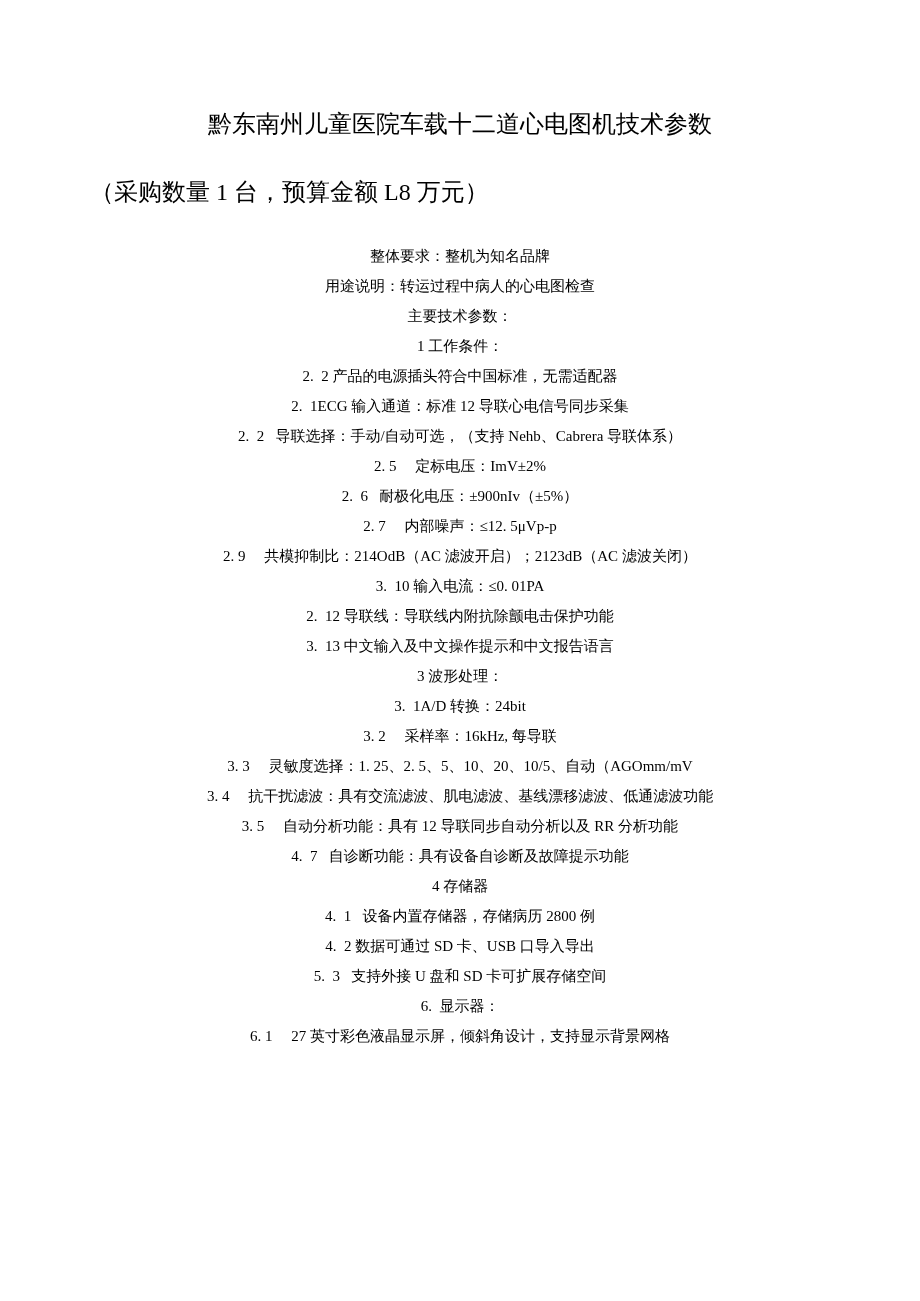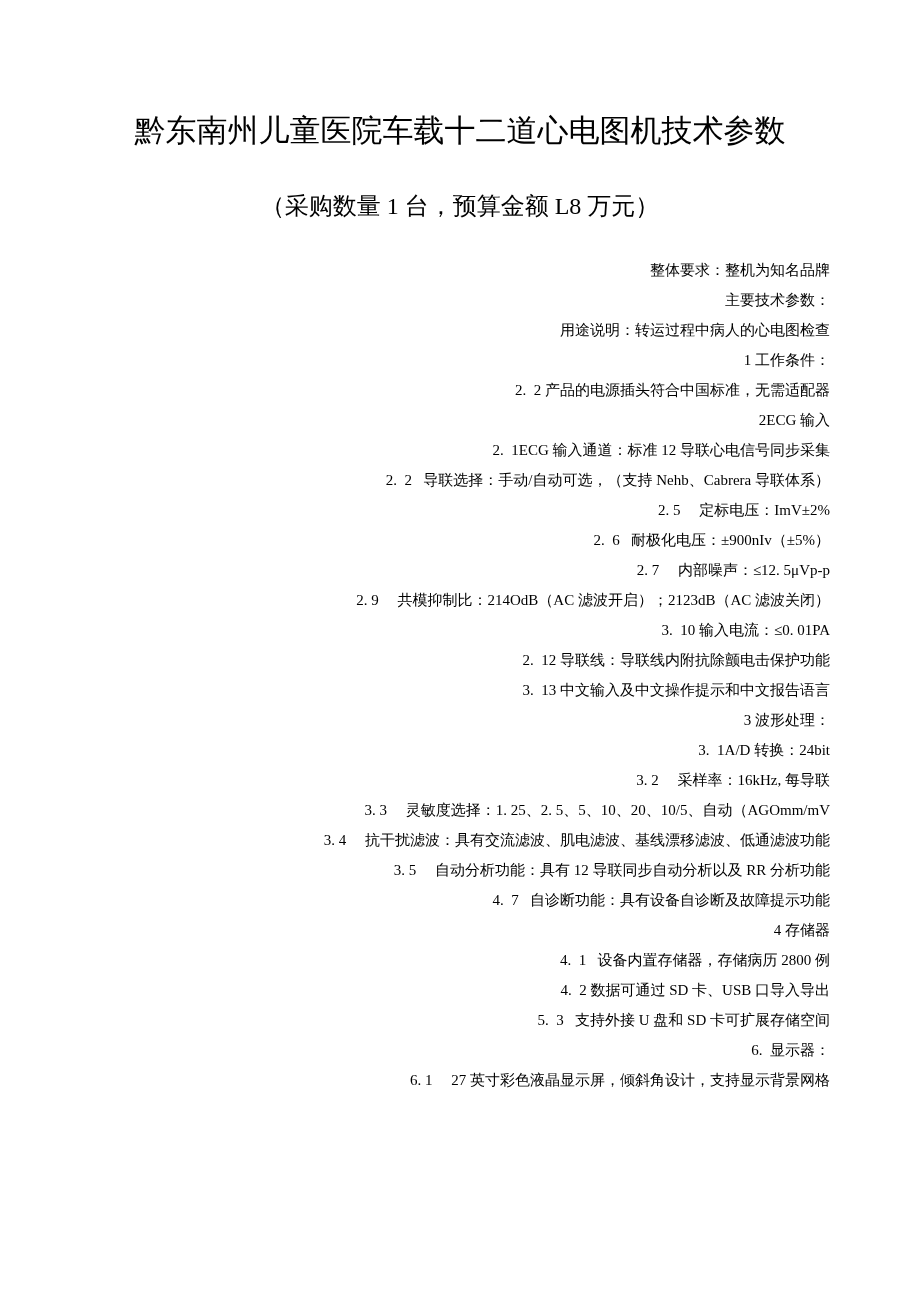--- a/index.html
+++ b/index.html
@@ -11,50 +11,48 @@
       font-family: "SimSun", "宋体", serif;
       font-size: 15px;
       line-height: 2;
       color: #000;
       background: #fff;
       padding: 100px 90px 60px 90px;
       width: 920px;
     }
     .title {
       text-align: center;
-      font-size: 31px;
+      font-size: 24px;
       font-weight: normal;
       font-family: "SimSun", "宋体", serif;
       margin-bottom: 20px;
     }
     .subtitle {
-      text-align: center;
       font-size: 24px;
       font-weight: normal;
       font-family: "SimSun", "宋体", serif;
       margin-bottom: 25px;
     }
     .line {
-      text-align: right;
+      text-align: center;
       white-space: pre-wrap;
     }
   </style>
 </head>
 <body>
 
 <h1 class="title">黔东南州儿童医院车载十二道心电图机技术参数</h1>
 <h2 class="subtitle">（采购数量 1 台，预算金额 L8 万元）</h2>
 
 <div id="content">
     <div class="line">整体要求：整机为知名品牌</div>
+    <div class="line">用途说明：转运过程中病人的心电图检查</div>
     <div class="line">主要技术参数：</div>
-    <div class="line">用途说明：转运过程中病人的心电图检查</div>
     <div class="line">1 工作条件：</div>
     <div class="line">2.  2 产品的电源插头符合中国标准，无需适配器</div>
-    <div class="line">2ECG 输入</div>
     <div class="line">2.  1ECG 输入通道：标准 12 导联心电信号同步采集</div>
     <div class="line">2.  2   导联选择：手动/自动可选，（支持 Nehb、Cabrera 导联体系）</div>
     <div class="line">2. 5     定标电压：ImV±2%</div>
     <div class="line">2.  6   耐极化电压：±900nIv（±5%）</div>
     <div class="line">2. 7     内部噪声：≤12. 5μVp-p</div>
     <div class="line">2. 9     共模抑制比：214OdB（AC 滤波开启）；2123dB（AC 滤波关闭）</div>
     <div class="line">3.  10 输入电流：≤0. 01PA</div>
     <div class="line">2.  12 导联线：导联线内附抗除颤电击保护功能</div>
     <div class="line">3.  13 中文输入及中文操作提示和中文报告语言</div>
     <div class="line">3 波形处理：</div>

